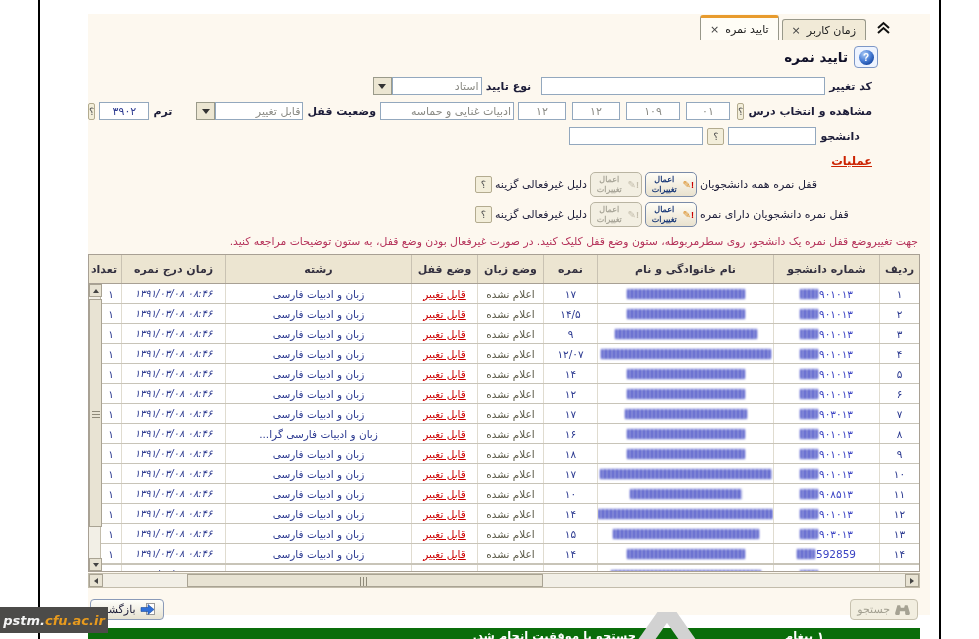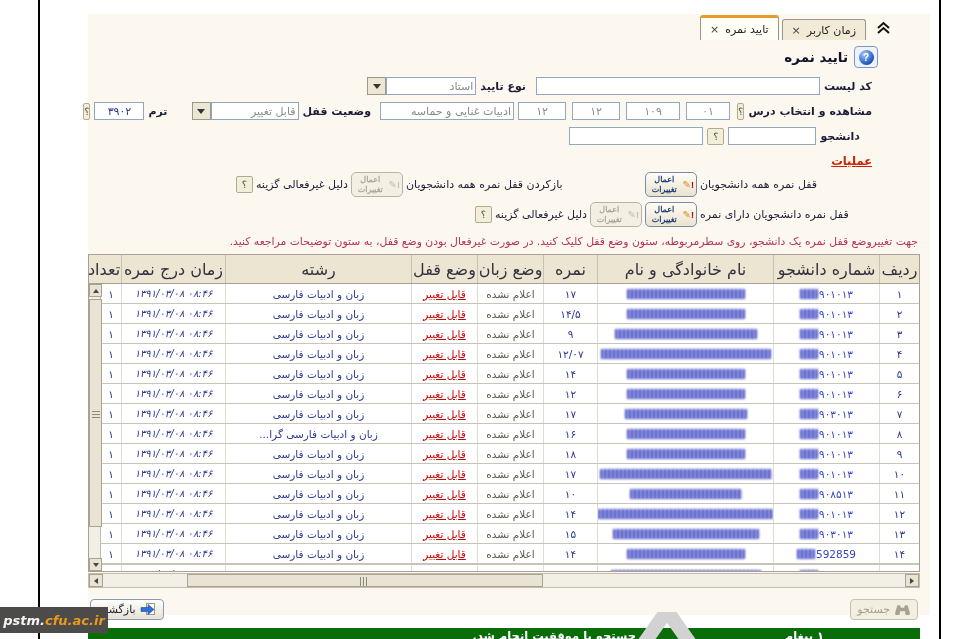--- a/index.html
+++ b/index.html
@@ -69,21 +69,21 @@
   .opbtn.disabled{border-color:#b9b4a2;background:#f3efe2;cursor:default;}
   .opbtn.disabled .txt{color:#aaa79a;}
   .opbtn.disabled .ic{color:#c4beac;}
   .opbtn.disabled .ic .ex{color:#c4beac;}
   .opnote{color:#b5325a;font-size:10.8px;padding:7px 12px 2px 4px;text-align:right;white-space:nowrap;overflow:hidden;}
 
   
   .tblwrap{margin:4px 10px 0 0;width:832px;border:1px solid #a8a094;box-sizing:border-box;background:#fff;}
   .thead{display:grid;direction:rtl;grid-template-columns:40px 106px 176px 54px 66px 66px 186px 104px 34px;
     background:#ece5d1;height:28px;border-bottom:1px solid #a8a094;}
-  .th{font-weight:normal;font-size:16px;color:#33303f;display:flex;align-items:center;justify-content:center;
+  .th{font-weight:bold;font-size:11px;color:#33303f;display:flex;align-items:center;justify-content:center;
     border-left:1px solid #c9c2b2;overflow:hidden;white-space:nowrap;}
   .th:last-child{border-left:none;}
   .tbody{display:flex;direction:rtl;}
   .rows{width:818px;}
   .trow{display:grid;direction:rtl;grid-template-columns:40px 106px 176px 54px 66px 66px 186px 104px 20px;
     height:19px;border-bottom:1px solid #c8c4b8;background:#fff;cursor:pointer;}
   .cell{display:flex;align-items:center;justify-content:center;border-left:1px solid #e0dcd0;
     overflow:hidden;white-space:nowrap;font-size:10.5px;}
   .cell:last-child{border-left:none;}
   .c-rowno{color:#2b3990;}
@@ -180,21 +180,21 @@
   
   <div class="titlerow">
     <button class="helpbtn">
       <span class="helpball">?</span>
     </button>
     <span class="pagetitle">تایید نمره</span>
   </div>
 
   
   <div class="frow">
-    <span class="flabel">کد لیست</span>
+    <span class="flabel">کد تغییر</span>
     <input class="inp" style="width: 278px;" value="">
     <span class="flabel" style="margin-right:6px">نوع تایید</span>
     <span class="combo">
       <input class="inp" style="width: 84px;" disabled="" value="استاد">
       <button class="ddbtn">
           <span class="tri"></span>
         </button>
     </span>
   </div>
 
@@ -202,21 +202,21 @@
   <div class="frow">
     <span class="flabel">مشاهده و انتخاب درس</span>
     <button class="qbtn">؟</button>
     <span id="course-codes-box" style="display:flex;direction:rtl;gap:6px;margin-right:3px;">
         <input class="inp center" disabled="" value="۰۱" style="width: 38px;">
         <input class="inp center" disabled="" value="۱۰۹" style="width: 48px;">
         <input class="inp center" disabled="" value="۱۲" style="width: 42px;">
         <input class="inp center" disabled="" value="۱۲" style="width: 42px;">
       </span>
     <input class="inp" style="width: 128px; text-align: right;" disabled="" value="ادبیات غنایی و حماسه">
-    <span class="flabel" style="margin-right:5px">وضعیت قفل</span>
+    <span class="flabel" style="">وضعیت قفل</span>
     <span class="combo">
       <input class="inp" style="width: 82px;" disabled="" value="قابل تغییر">
       <button class="ddbtn">
           <span class="tri"></span>
         </button>
     </span>
     <span class="flabel" style="margin-right:20px">ترم</span>
     <input class="inp term-inp" style="width: 44px;" value="۳۹۰۲">
     <button class="qbtn">؟</button>
   </div>
@@ -231,21 +231,20 @@
 
   
   <span class="ophead">عملیات</span>
   <div id="oprows-box">
   <div class="oprow">
     <span class="oplabel r">قفل نمره همه دانشجویان</span>
     <button class="opbtn">
       <span class="ic"><span class="ex">!</span>✎</span>
       <span class="txt"><span>اعمال</span><br><span>تغییرات</span></span>
     </button>
-    <span class="oplabel l">بازکردن قفل نمره همه دانشجویان</span>
     <button class="opbtn disabled">
       <span class="ic"><span class="ex">!</span>✎</span>
       <span class="txt"><span>اعمال</span><br><span>تغییرات</span></span>
     </button>
     <span class="oplabel">دلیل غیرفعالی گزینه</span>
     <button class="qbtn">؟</button>
   </div>
 
   <div class="oprow">
     <span class="oplabel r">قفل نمره دانشجویان دارای نمره</span>

